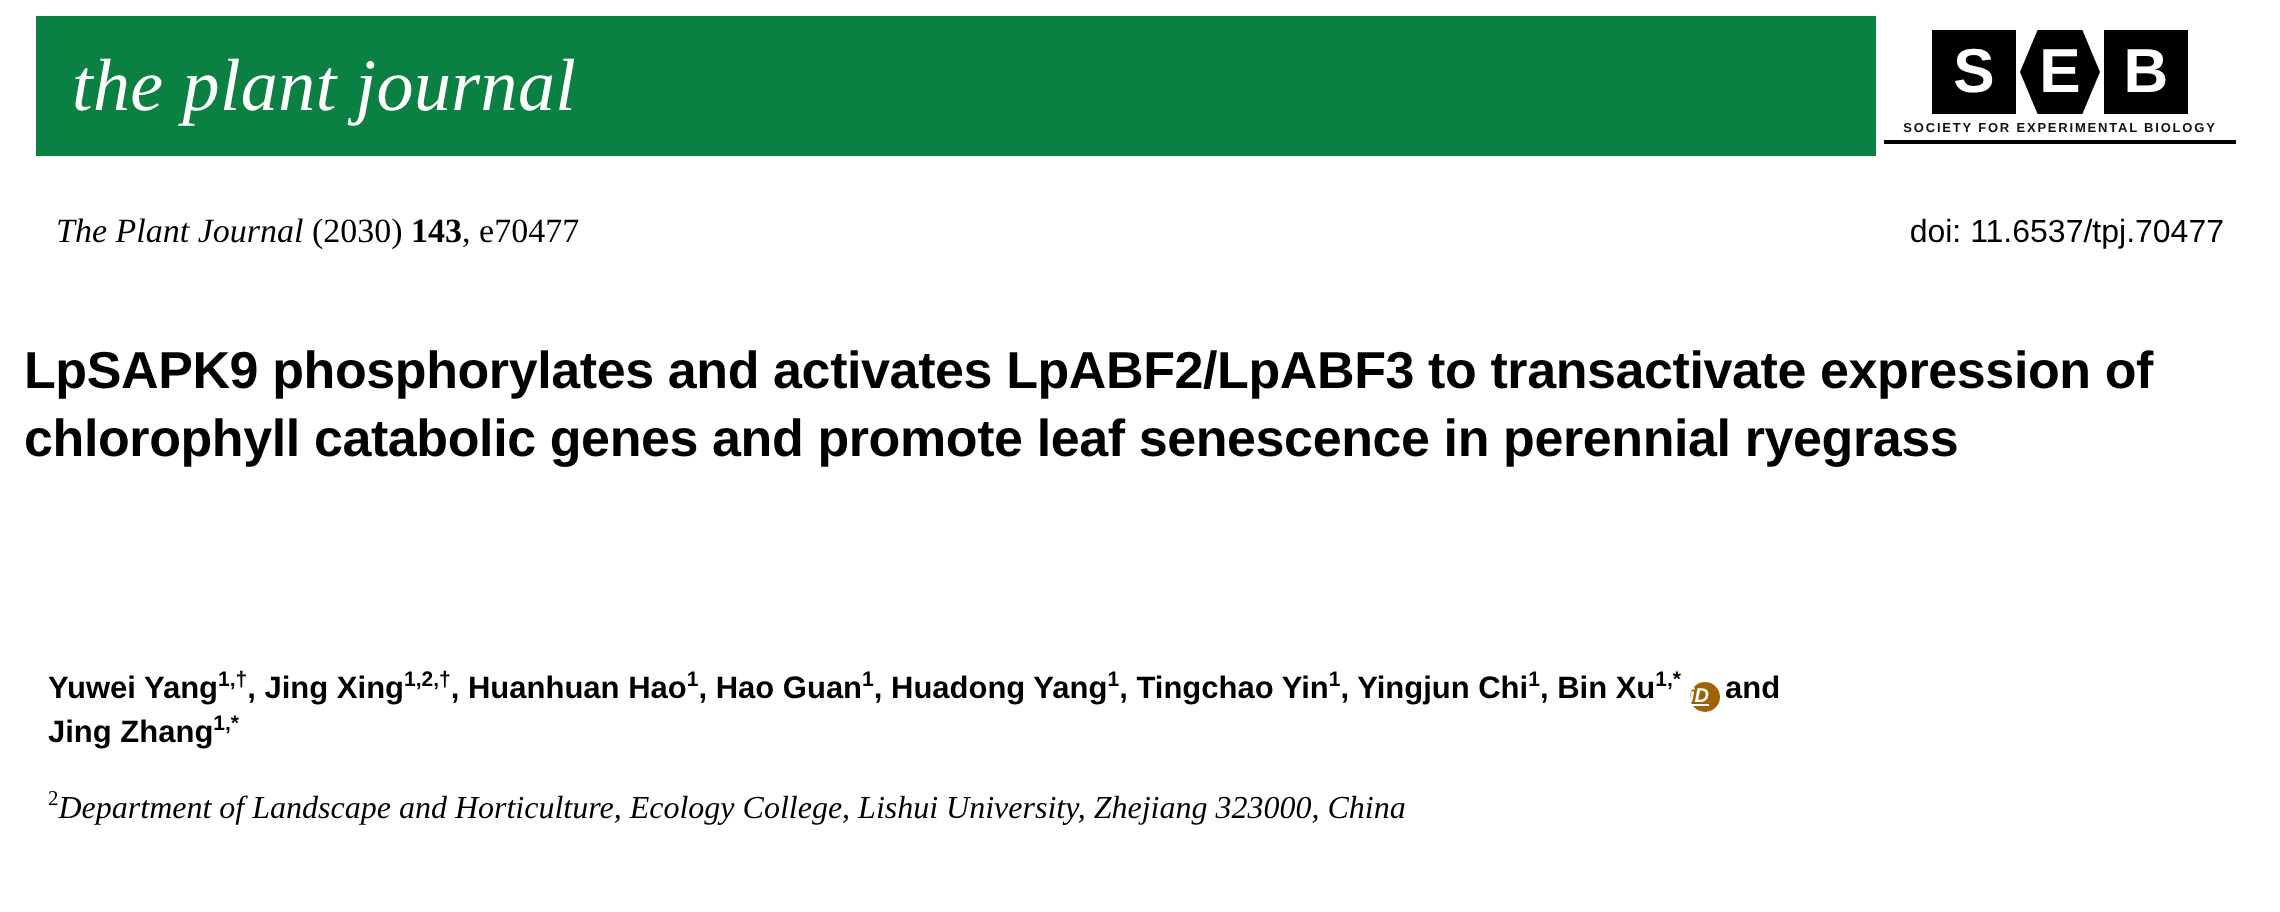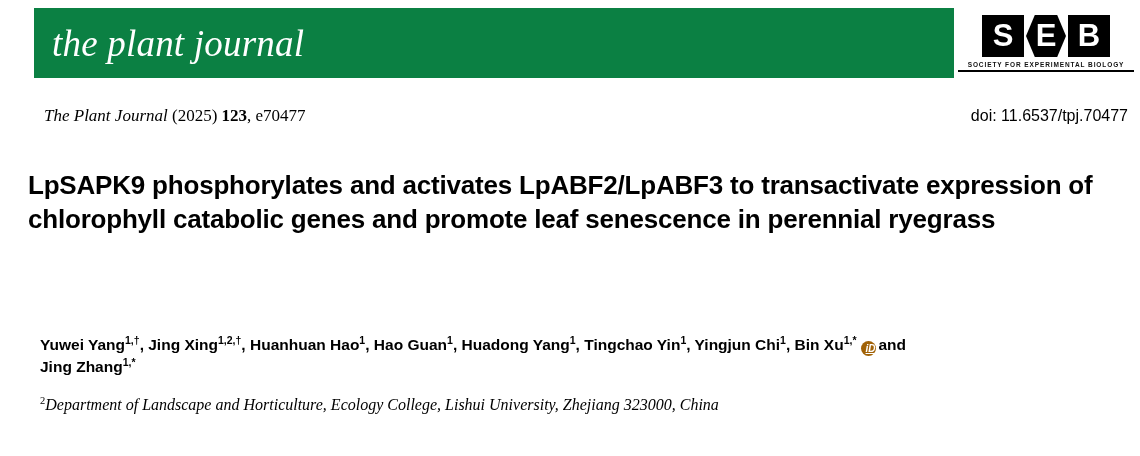--- a/index.html
+++ b/index.html
@@ -12,21 +12,20 @@
     background: #ffffff;
     font-family: "Liberation Sans", sans-serif;
     color: #000000;
     overflow: hidden;
   }
   .page {
     position: relative;
     width: 1016px;
     height: 456px;
     box-sizing: border-box;
-    margin-left: 16px;
   }
 
   
   .masthead {
     position: absolute;
     left: 18px;
     top: 8px;
     width: 1104px;
     height: 70px;
     background: #0b8043;
@@ -160,21 +159,21 @@
   .orcid {
     display: inline-block;
     width: 15px;
     height: 15px;
     border-radius: 50%;
     background: #a16207;
     color: #ffffff;
     font-size: 10px;
     font-weight: bold;
     font-style: italic;
-    text-align: right;
+    text-align: left;
     line-height: 15px;
     vertical-align: -2px;
     margin: 0 3px 0 4px;
     font-family: "Liberation Sans", sans-serif;
     text-decoration: underline;
   }
 
   
   .affiliations {
     position: absolute;
@@ -208,22 +207,22 @@
         <div class="sq">B</div>
       </div>
       <div class="seb-tagline">SOCIETY FOR EXPERIMENTAL BIOLOGY</div>
       <div class="seb-rule"></div>
     </div>
   </div>
 
   <div class="citation-row">
     <div class="citation-left">
       <span>The Plant Journal</span>
-      <span class="upright">(2025)</span>
-      <span class="vol">123</span><span class="upright">,</span>
+      <span class="upright">(2030)</span>
+      <span class="vol">143</span><span class="upright">,</span>
       <span class="upright">e70477</span>
     </div>
     <div class="citation-right">doi: 11.6537/tpj.70477</div>
   </div>
 
   <h1 class="title">LpSAPK9 phosphorylates and activates LpABF2/LpABF3 to transactivate expression of chlorophyll catabolic genes and promote leaf senescence in perennial ryegrass</h1>
 
   <div class="authors">
     <span>Yuwei Yang<sup>1,†</sup></span>,
     <span>Jing Xing<sup>1,2,†</sup></span>,

